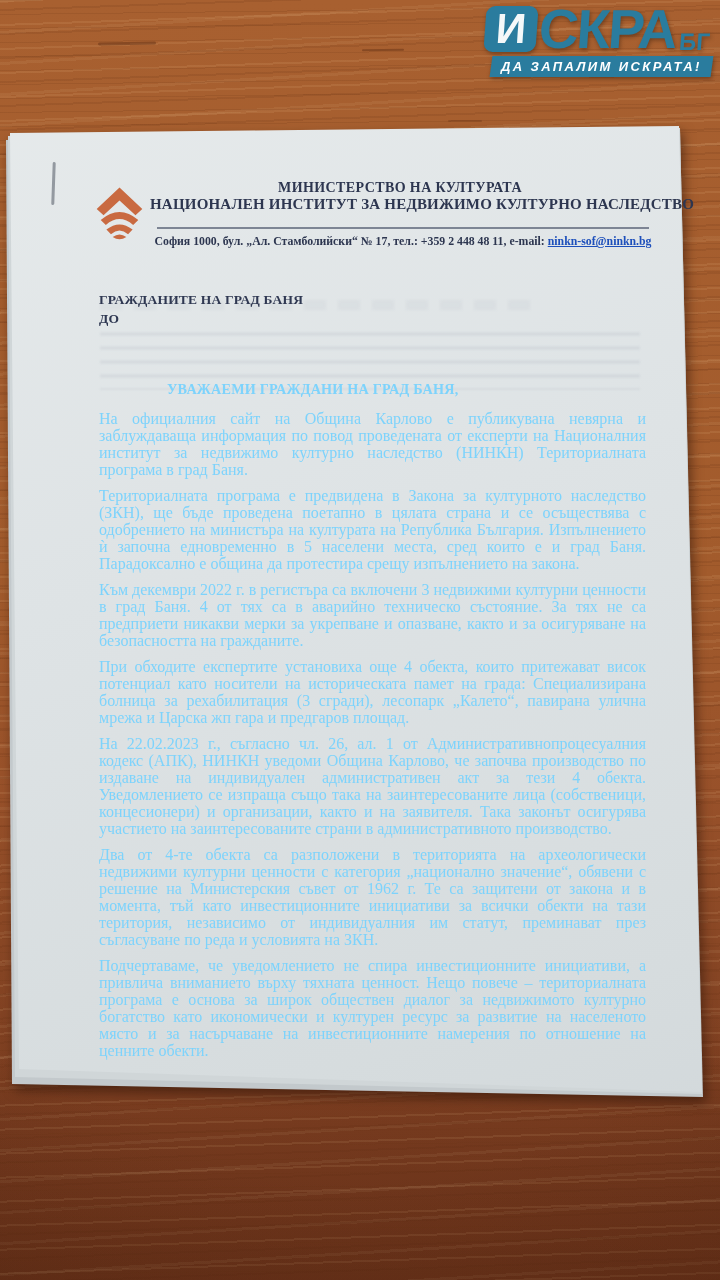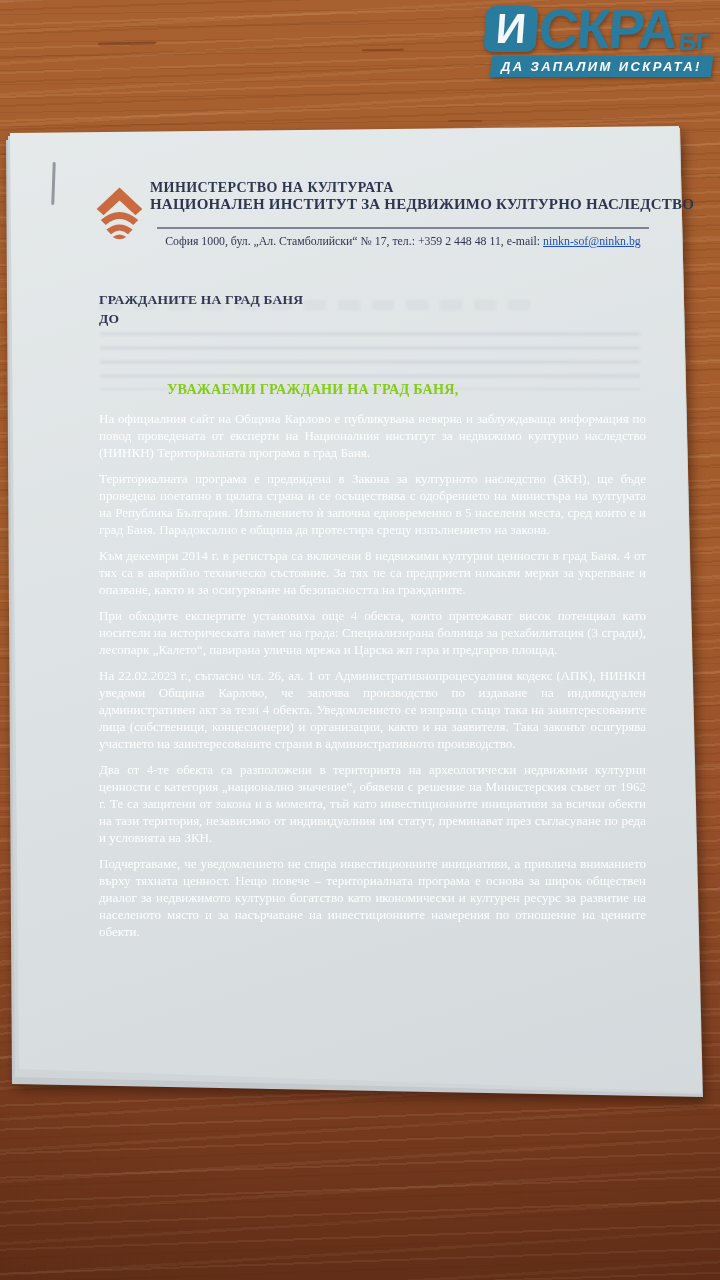--- a/index.html
+++ b/index.html
@@ -57,44 +57,44 @@
     filter:blur(1.4px);opacity:.5;
   }
   .staple-mark{
     position:absolute;left:52px;top:162px;width:3px;height:43px;
     background:#7e848d;border-radius:2px;transform:rotate(2deg);opacity:.8;
   }
 
   
   .ninkn-logo{position:absolute;left:89px;top:184px;width:61px;height:57px;}
   .lh-head{
-    position:absolute;left:150px;top:180px;width:500px;
+    position:absolute;left:150px;top:180px;width:500px;text-align:center;
     color:#2d3650;font-weight:bold;
   }
   .lh-line1{font-size:14px;letter-spacing:.4px;white-space:nowrap;}
   .lh-line2{font-size:15px;letter-spacing:.2px;white-space:nowrap;}
   .lh-rule{position:absolute;left:157px;top:227px;width:492px;height:2px;background:#6b7385;opacity:.85;}
   .lh-contact{
     position:absolute;left:150px;top:234px;width:506px;text-align:center;
-    font-size:11.8px;font-weight:normal;color:#2d3650;white-space:nowrap;
+    font-size:11.8px;font-weight:bold;color:#2d3650;white-space:nowrap;
   }
   .lh-contact a{color:#1d4fbb;text-decoration:underline;}
 
   
   .recipient{
     position:absolute;left:99px;top:290px;
     font-size:13.5px;font-weight:bold;color:#2f3852;line-height:19px;letter-spacing:.2px;
   }
   .salutation{
     position:absolute;left:167px;top:381px;
-    font-size:14.2px;font-weight:bold;color:#84cc16;letter-spacing:.2px;
+    font-size:14.2px;font-weight:bold;color:#7dd3fc;letter-spacing:.2px;
   }
   .letter-body{
     position:absolute;left:99px;top:410px;width:547px;
-    font-size:13px;line-height:17px;color:#ffffff;text-align:justify;
+    font-size:16px;line-height:17px;color:#7dd3fc;text-align:justify;
   }
   .letter-body p{margin:0 0 9px 0;}
 
   
   .iskra{position:absolute;top:6px;right:8px;filter:drop-shadow(1px 2px 2px rgba(48,24,8,.45));}
   .iskra-row{display:flex;align-items:flex-end;font-family:"Liberation Sans",sans-serif;}
   .iskra-i{
     width:52px;height:46px;background:#2a7c9e;border-radius:9px;
     display:flex;align-items:center;justify-content:center;
     color:#f4f8f9;font-size:42px;font-weight:800;transform:skewX(-4deg);
@@ -155,21 +155,21 @@
   <div class="recipient">
     <div>ГРАЖДАНИТЕ НА ГРАД БАНЯ</div>
     <div>ДО</div>
   </div>
 
   <div class="salutation">УВАЖАЕМИ ГРАЖДАНИ НА ГРАД БАНЯ,</div>
 
   <div class="letter-body">
     <p>На официалния сайт на Община Карлово е публикувана невярна и заблуждаваща информация по повод проведената от експерти на Националния институт за недвижимо културно наследство (НИНКН) Териториалната програма в град Баня.</p>
     <p>Териториалната програма е предвидена в Закона за културното наследство (ЗКН), ще бъде проведена поетапно в цялата страна и се осъществява с одобрението на министъра на културата на Република България. Изпълнението ѝ започна едновременно в 5 населени места, сред които е и град Баня. Парадоксално е община да протестира срещу изпълнението на закона.</p>
-    <p>Към декември 2014 г. в регистъра са включени 8 недвижими културни ценности в град Баня. 4 от тях са в аварийно техническо състояние. За тях не са предприети никакви мерки за укрепване и опазване, както и за осигуряване на безопасността на гражданите.</p>
+    <p>Към декември 2022 г. в регистъра са включени 3 недвижими културни ценности в град Баня. 4 от тях са в аварийно техническо състояние. За тях не са предприети никакви мерки за укрепване и опазване, както и за осигуряване на безопасността на гражданите.</p>
     <p>При обходите експертите установиха още 4 обекта, които притежават висок потенциал като носители на историческата памет на града: Специализирана болница за рехабилитация (3 сгради), лесопарк „Калето“, павирана улична мрежа и Царска жп гара и предгаров площад.</p>
     <p>На 22.02.2023 г., съгласно чл. 26, ал. 1 от Административнопроцесуалния кодекс (АПК), НИНКН уведоми Община Карлово, че започва производство по издаване на индивидуален административен акт за тези 4 обекта. Уведомлението се изпраща също така на заинтересованите лица (собственици, концесионери) и организации, както и на заявителя. Така законът осигурява участието на заинтересованите страни в административното производство.</p>
     <p>Два от 4-те обекта са разположени в територията на археологически недвижими културни ценности с категория „национално значение“, обявени с решение на Министерския съвет от 1962 г. Те са защитени от закона и в момента, тъй като инвестиционните инициативи за всички обекти на тази територия, независимо от индивидуалния им статут, преминават през съгласуване по реда и условията на ЗКН.</p>
     <p>Подчертаваме, че уведомлението не спира инвестиционните инициативи, а привлича вниманието върху тяхната ценност. Нещо повече – териториалната програма е основа за широк обществен диалог за недвижимото културно богатство като икономически и културен ресурс за развитие на населеното място и за насърчаване на инвестиционните намерения по отношение на ценните обекти.</p>
   </div>
 
   <div class="iskra">
     <div class="iskra-row">
       <div class="iskra-i">И</div>
       <div class="iskra-rest">СКРА</div>

